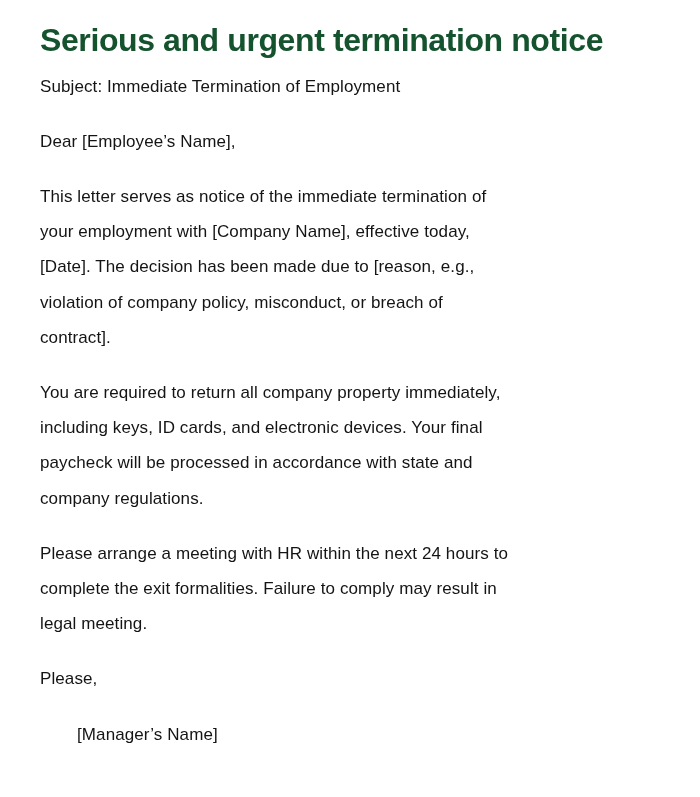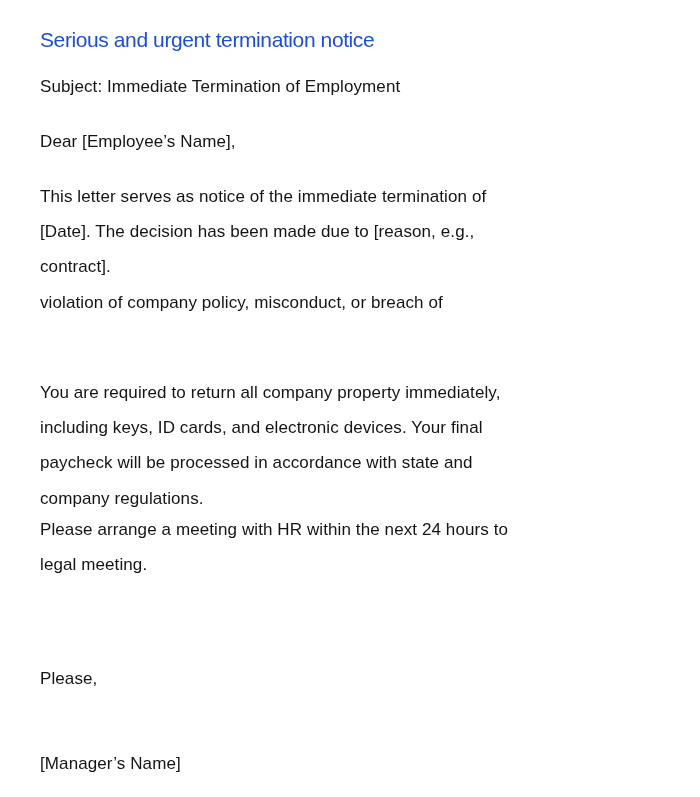--- a/index.html
+++ b/index.html
@@ -19,77 +19,79 @@
       position: absolute;
       left: 40px;
       top: 0;
       width: 600px;
     }
     .title {
       position: absolute;
       left: 0;
       top: 24px;
       margin: 0;
-      font-size: 21px;
-      font-weight: normal;
+      font-size: 32px;
+      font-weight: bold;
       letter-spacing: -0.4px;
       line-height: 32px;
       white-space: nowrap;
-      color: #1d4ed8;
+      color: #14532d;
     }
     .line-block {
       position: absolute;
       left: 0;
       margin: 0;
       font-size: 17px;
       line-height: 35.2px;
       letter-spacing: 0.1px;
     }
     .line-block span {
       display: block;
       white-space: nowrap;
     }
     .subject { top: 69px; }
     .greeting { top: 124px; }
     .para1 { top: 179px; }
     .para2 { top: 375px; }
-    .para3 { top: 512px; }
+    .para3 { top: 536px; }
     .closing { top: 661px; }
-    .signature { top: 746px; }
+    .signature { top: 717px; margin-left: 37px; }
   </style>
 </head>
 <body>
 
 <div class="page">
   <h1 class="title">Serious and urgent termination notice</h1>
 
   <p class="line-block subject">
     <span>Subject: Immediate Termination of Employment</span>
   </p>
 
   <p class="line-block greeting">
     <span>Dear [Employee’s Name],</span>
   </p>
 
   <p class="line-block para1">
     <span>This letter serves as notice of the immediate termination of</span>
+    <span>your employment with [Company Name], effective today,</span>
     <span>[Date]. The decision has been made due to [reason, e.g.,</span>
+    <span>violation of company policy, misconduct, or breach of</span>
     <span>contract].</span>
-    <span>violation of company policy, misconduct, or breach of</span>
   </p>
 
   <p class="line-block para2">
     <span>You are required to return all company property immediately,</span>
     <span>including keys, ID cards, and electronic devices. Your final</span>
     <span>paycheck will be processed in accordance with state and</span>
     <span>company regulations.</span>
   </p>
 
   <p class="line-block para3">
     <span>Please arrange a meeting with HR within the next 24 hours to</span>
+    <span>complete the exit formalities. Failure to comply may result in</span>
     <span>legal meeting.</span>
   </p>
 
   <p class="line-block closing">
     <span>Please,</span>
   </p>
 
   <p class="line-block signature">
     <span>[Manager’s Name]</span>
   </p>

